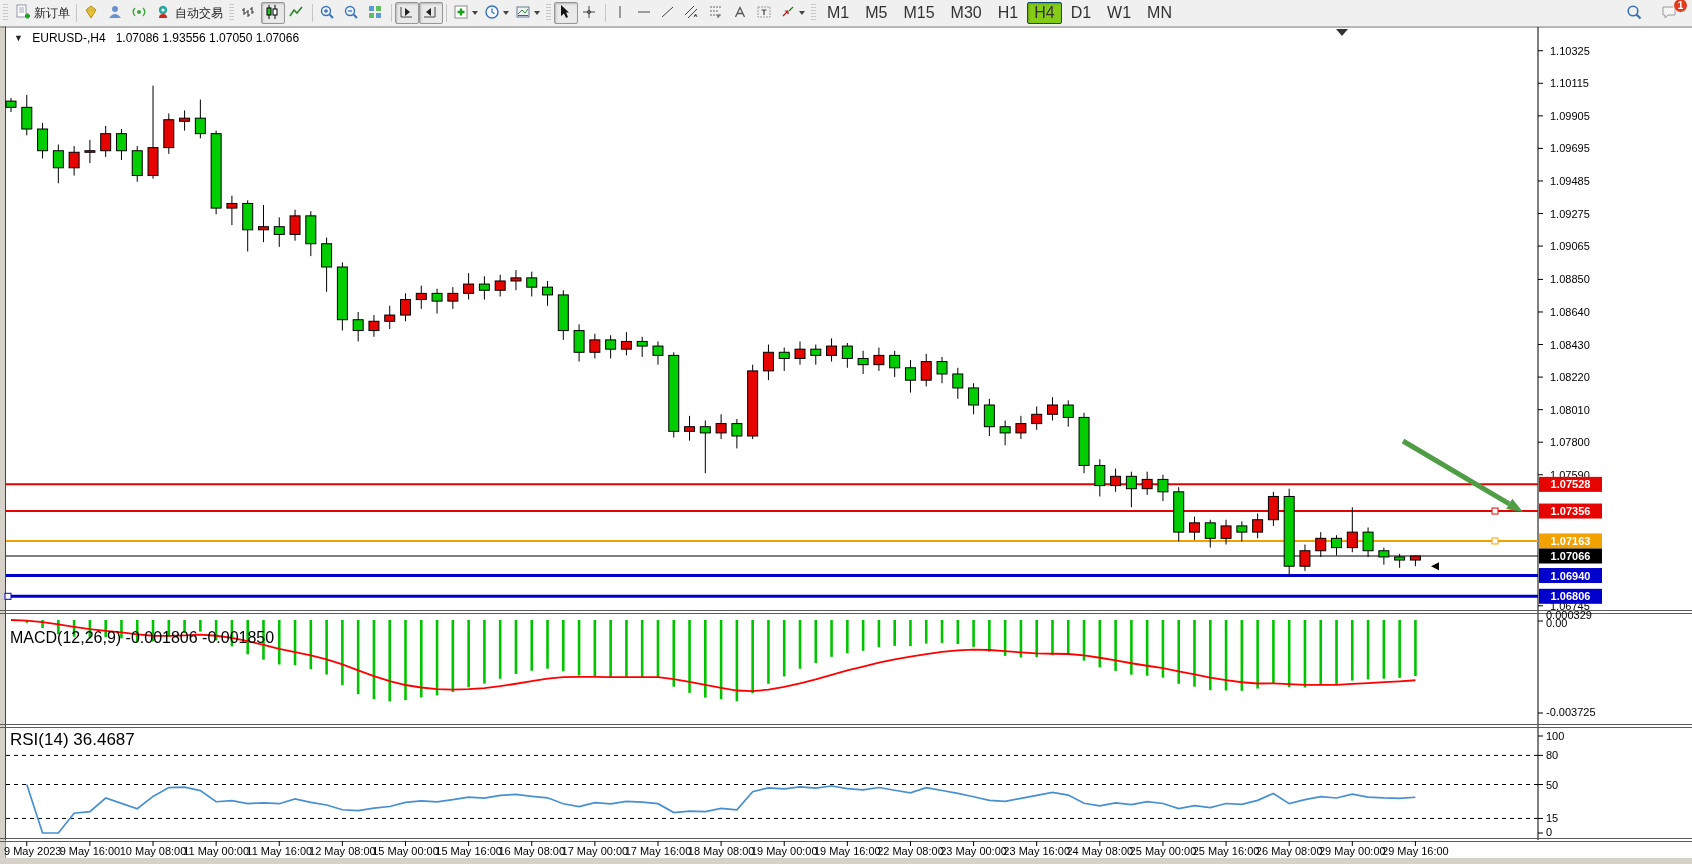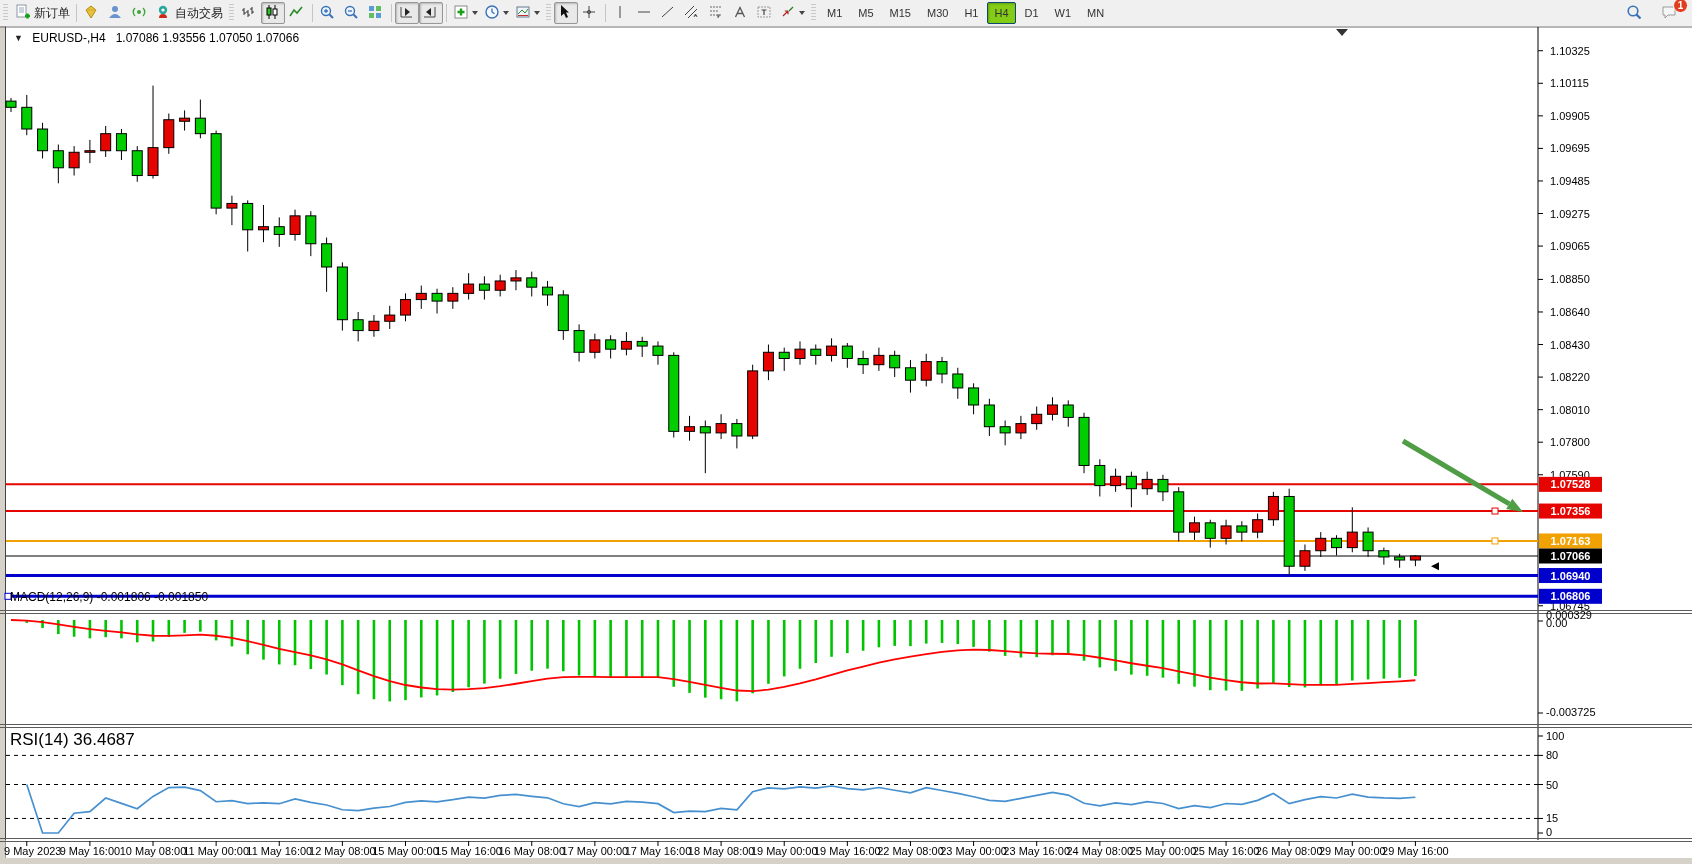--- a/index.html
+++ b/index.html
@@ -7,35 +7,35 @@
   #toolbar{position:absolute;left:0;top:0;width:1692px;height:26px;background:#f0f0f0;
     border-bottom:1px solid #98958d;display:flex;align-items:center;font-size:12px;color:#222}
   .grip{width:5px;height:18px;margin:0 3px;background:repeating-linear-gradient(180deg,#c8c8c8 0 1px,#f0f0f0 1px 3px)}
   .sep{width:1px;height:18px;background:#c6c6c6;margin:0 3px}
   .tb-btn{min-width:24px;height:22px;display:flex;align-items:center;justify-content:flex-start;
     border:1px solid transparent;border-radius:2px;box-sizing:border-box;padding:0 2px;cursor:default}
   .tb-btn.pressed{background:#e9e9e9;border:1px solid #979797;box-shadow:inset 1px 1px 2px rgba(0,0,0,.22)}
   .tb-btn .caret{width:0;height:0;border-left:3px solid transparent;border-right:3px solid transparent;
     border-top:4px solid #444;margin-left:3px}
   .tb-label{margin-left:4px;white-space:nowrap}
-  .tf-btn{height:20px;padding:0 6px;display:flex;align-items:center;font-size:11px;color:#333;
+  .tf-btn{height:20px;padding:0 6px;display:flex;align-items:center;font-size:16px;color:#333;
     border:1px solid transparent;border-radius:2px;margin:0 1px}
   .tf-btn.pressed{background:#84cc16;border:1px solid #0c4a6e;box-shadow:inset 1px 1px 2px rgba(0,0,0,.22)}
   #tb-right{position:absolute;right:10px;top:2px;display:flex;align-items:center}
   #chat-badge{position:absolute;right:-7px;top:-5px;background:#e03c1e;color:#fff;font-size:10px;
     font-weight:bold;border-radius:8px;min-width:13px;height:13px;line-height:13px;text-align:center;
     border:1px solid #fff}
   #chart-area{position:absolute;left:0;top:26px;width:1692px;height:838px;background:#fff}
   #left-strip{position:absolute;left:0;top:26px;width:5px;height:838px;background:#d6d2ca;border-right:1px solid #9a9a9a}
   #bottom-strip{position:absolute;left:0;top:858px;width:1692px;height:6px;background:#d6d2ca}
   svg#plot{position:absolute;left:0;top:0}
   .overlay{position:absolute;font-size:12px;color:#000;white-space:nowrap}
   #chart-title{left:14px;top:31px}
   #chart-title .dd{font-size:9px;vertical-align:1px;margin-right:6px;color:#222}
-  #macd-label{left:10px;top:590px;font-size:12px}
+  #macd-label{left:10px;top:629px;font-size:16px}
   #rsi-label{left:10px;top:730px;font-size:17px}
   svg text{font-family:"Liberation Sans",sans-serif}
 </style>
 </head>
 <body>
 
 <div id="toolbar">
   <div class="grip"></div>
   <div class="tb-btn" style="min-width:auto">
     <span><svg width="16" height="16">

